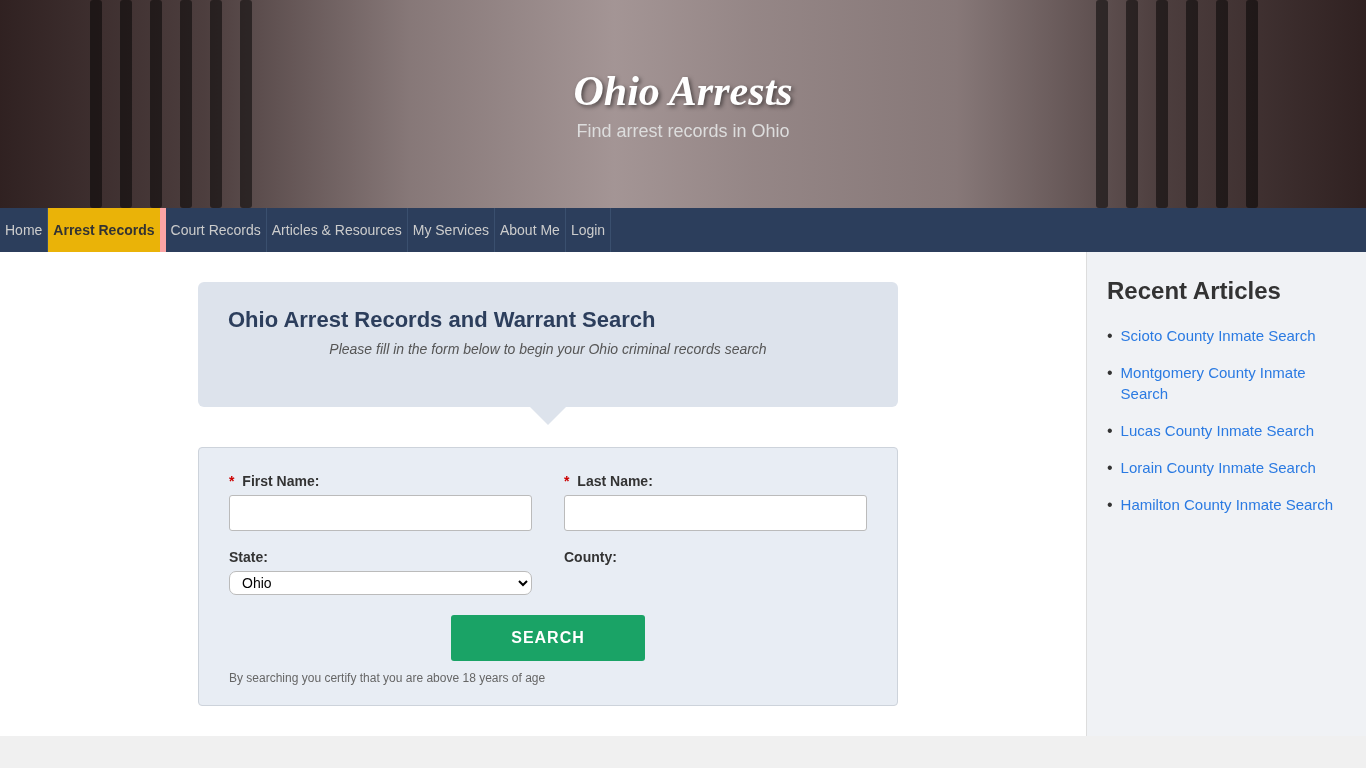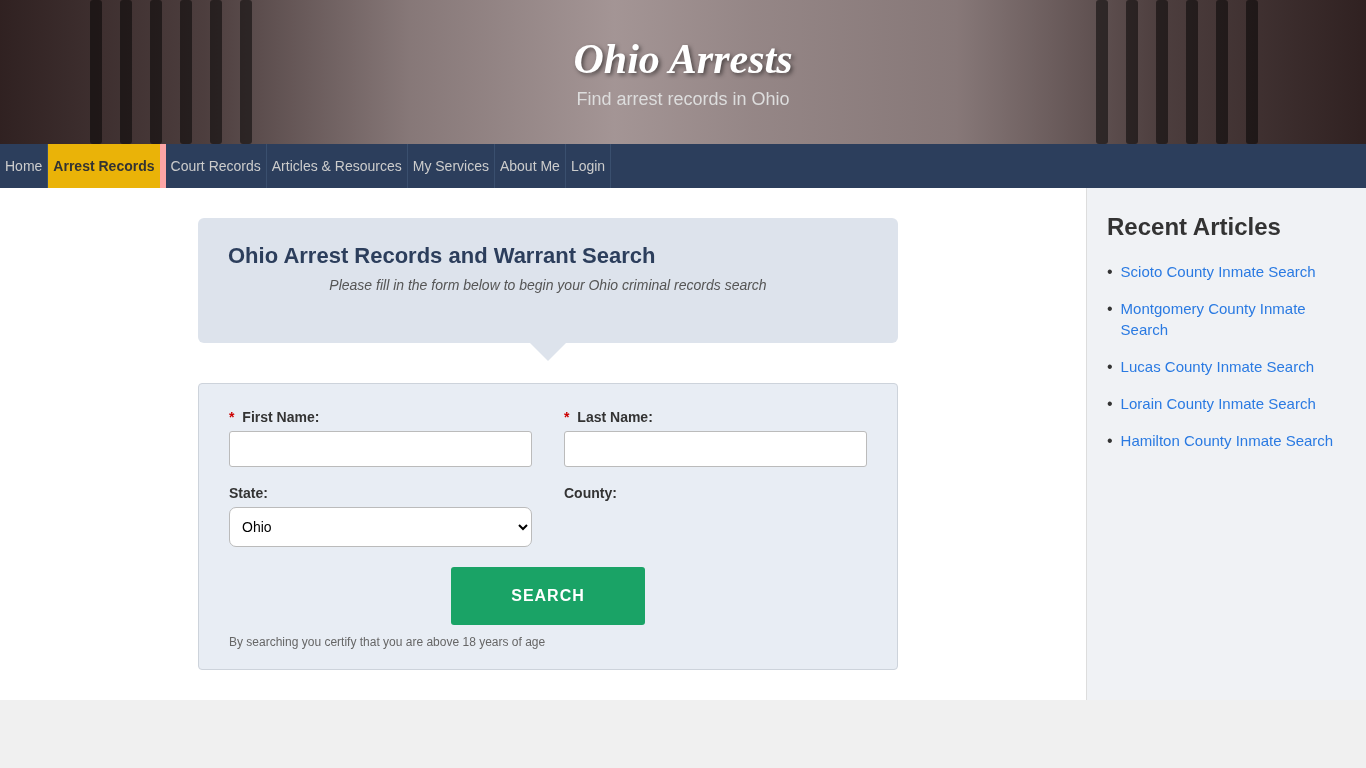--- a/index.html
+++ b/index.html
@@ -1,21 +1,21 @@
 <!DOCTYPE html>
 <html><head>
   <meta charset="utf-8">
   <style>
     * { margin: 0; padding: 0; box-sizing: border-box; }
     body { font-family: Arial, sans-serif; background: #f0f0f0; width: 1366px; }
 
     
     .header {
       position: relative;
-      height: 144px;
+      height: 208px;
       background: #7f1d1d;
       overflow: hidden;
       display: flex;
       flex-direction: column;
       align-items: center;
       justify-content: center;
     }
     .header-bg {
       position: absolute;
       inset: 0;
@@ -166,37 +166,37 @@
       width: 100%;
       height: 36px;
       border: 1px solid #bbb;
       border-radius: 3px;
       padding: 0 10px;
       font-size: 14px;
       background: #fff;
     }
     .form-select {
       width: 100%;
-      height: 40px;
+      height: 24px;
       border: 1px solid #bbb;
       border-radius: 7px;
       padding: 0 8px;
       font-size: 14px;
       background: #fff;
       cursor: pointer;
     }
     .search-btn-wrap {
       text-align: center;
       margin: 20px 0 10px;
     }
     .search-btn {
       background: #1aa366;
       color: #fff;
       border: none;
-      padding: 20px 60px;
+      padding: 14px 60px;
       font-size: 16px;
       font-weight: bold;
       letter-spacing: 1px;
       border-radius: 3px;
       cursor: pointer;
       text-align: center;
     }
     .form-disclaimer {
       text-align: left;
       font-size: 12px;

